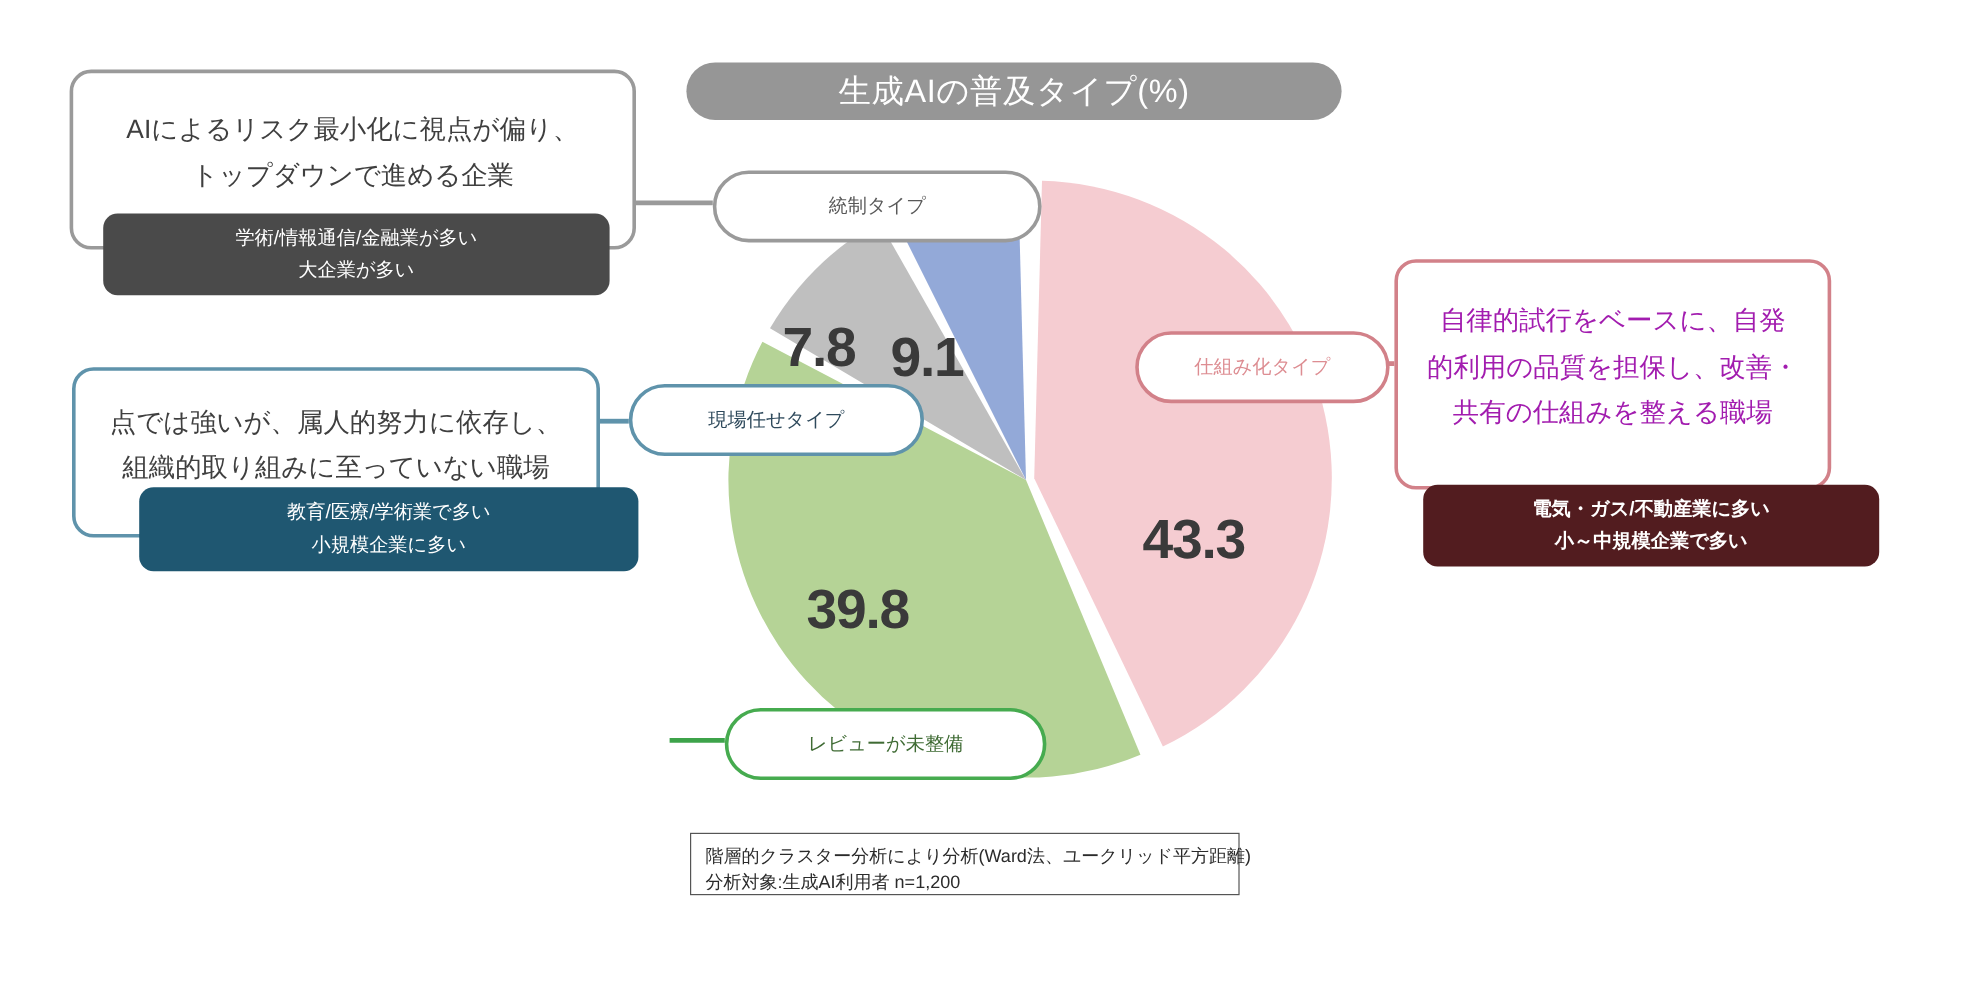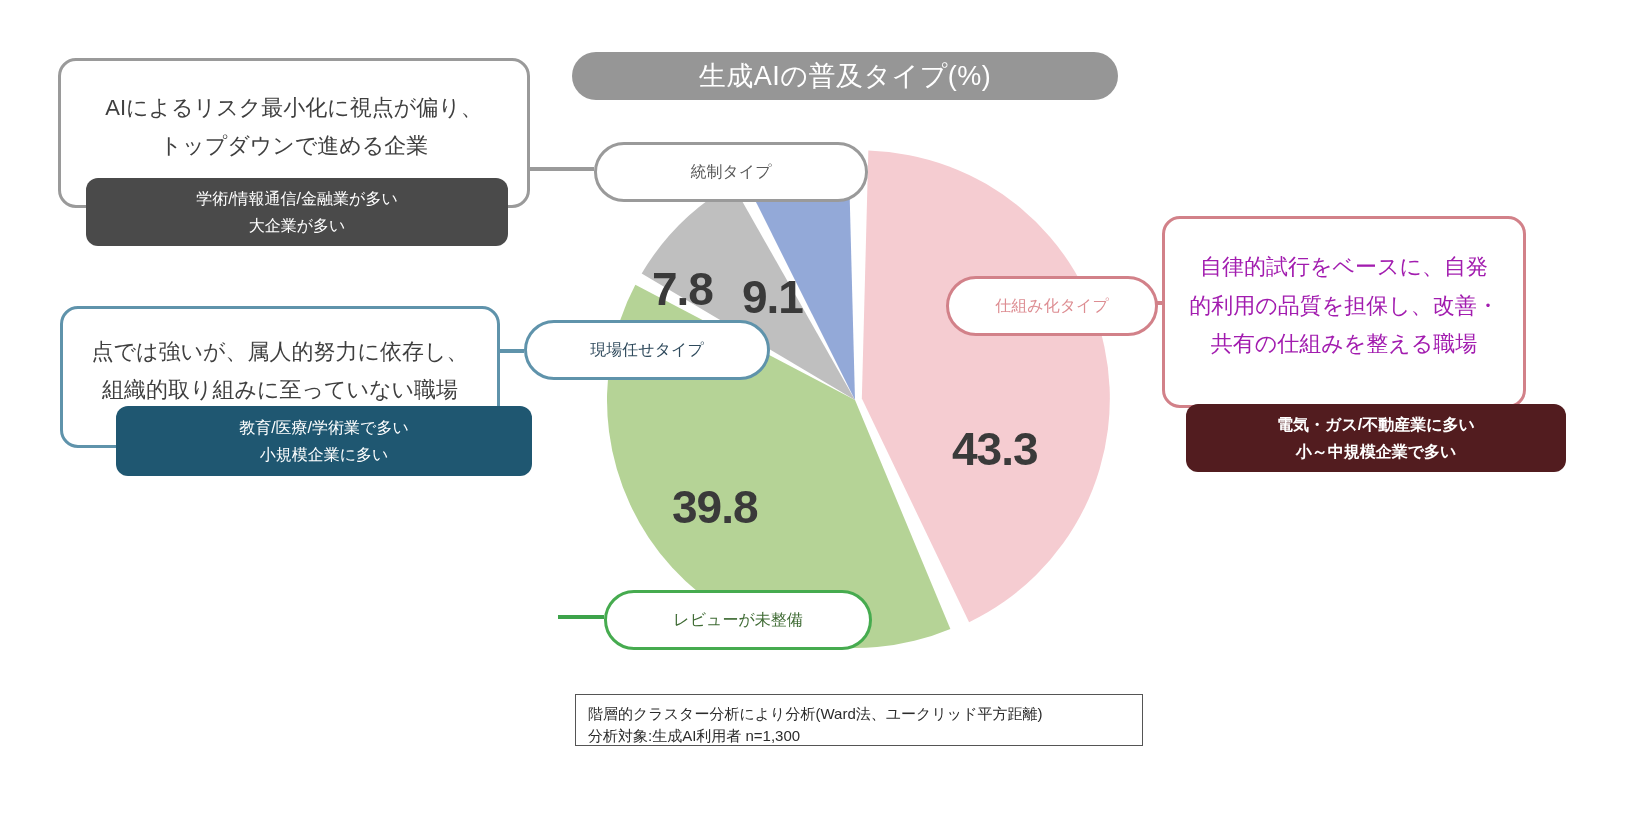--- a/index.html
+++ b/index.html
@@ -67,21 +67,21 @@
 
   #callout-shikumi{left:1162px;top:216px;width:364px;}
   #callout-shikumi .body{width:364px;height:192px;border-color:#d28189;color:#a21caf;}
   #callout-shikumi .badge{left:24px;top:188px;width:380px;height:68px;background:#521c1f;font-weight:bold;}
 
   
   #connectors{left:0;top:0;width:1634px;height:828px;z-index:2;}
 
   
   #footnote{
-    left:575px;top:694px;width:568px;height:52px;
+    left:575px;top:694px;width:458px;height:52px;
     border:1px solid #555;background:#ffffff;box-sizing:border-box;
     padding:8px 12px;font-size:15px;color:#2b2b2b;line-height:1.45;
     z-index:7;
   }
   #footnote .ln{white-space:nowrap;}
 </style>
 </head>
 <body>
 
 <div class="stage">
@@ -160,16 +160,16 @@
       <div class="ln">共有の仕組みを整える職場</div>
     </div>
     <div class="badge">
       <div>電気・ガス/不動産業に多い</div>
       <div>小～中規模企業で多い</div>
     </div>
   </div>
 
   <div class="abs" id="footnote">
     <div class="ln">階層的クラスター分析により分析(Ward法、ユークリッド平方距離)</div>
-    <div class="ln">分析対象:生成AI利用者 n=1,300</div>
+    <div class="ln">分析対象:生成AI利用者 n=1,200</div>
   </div>
 
 </div>
 
 </body></html>

